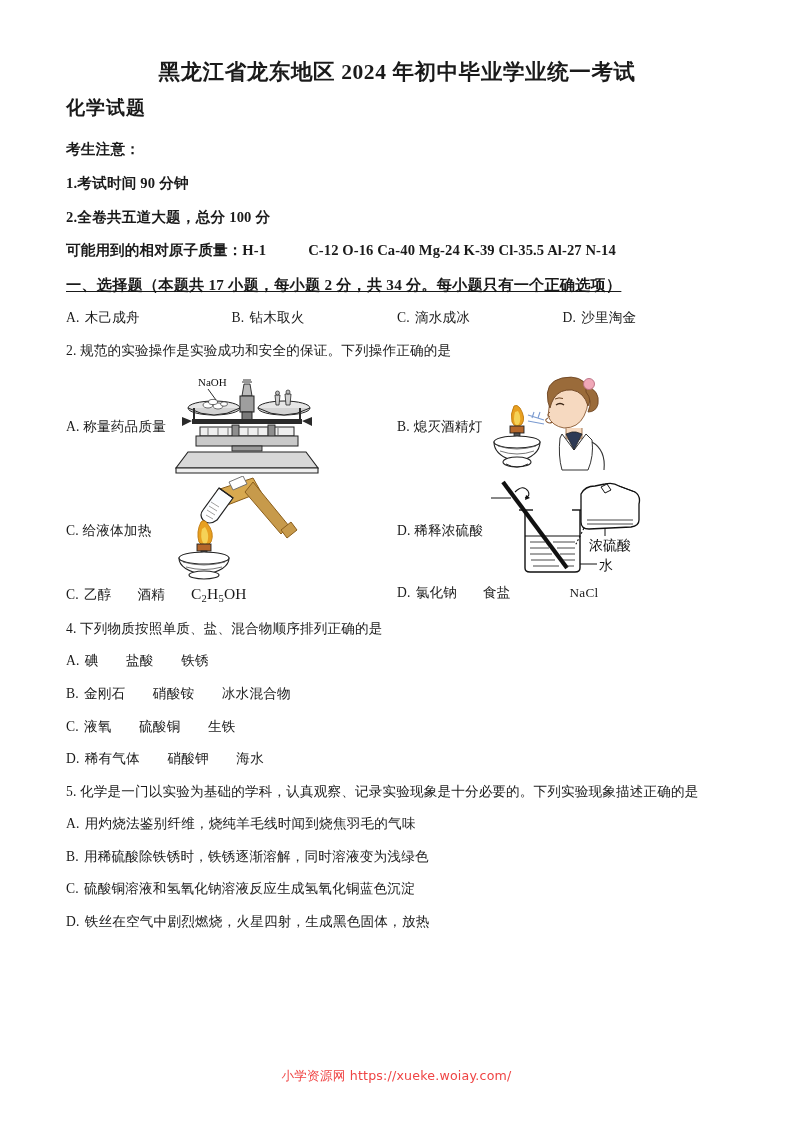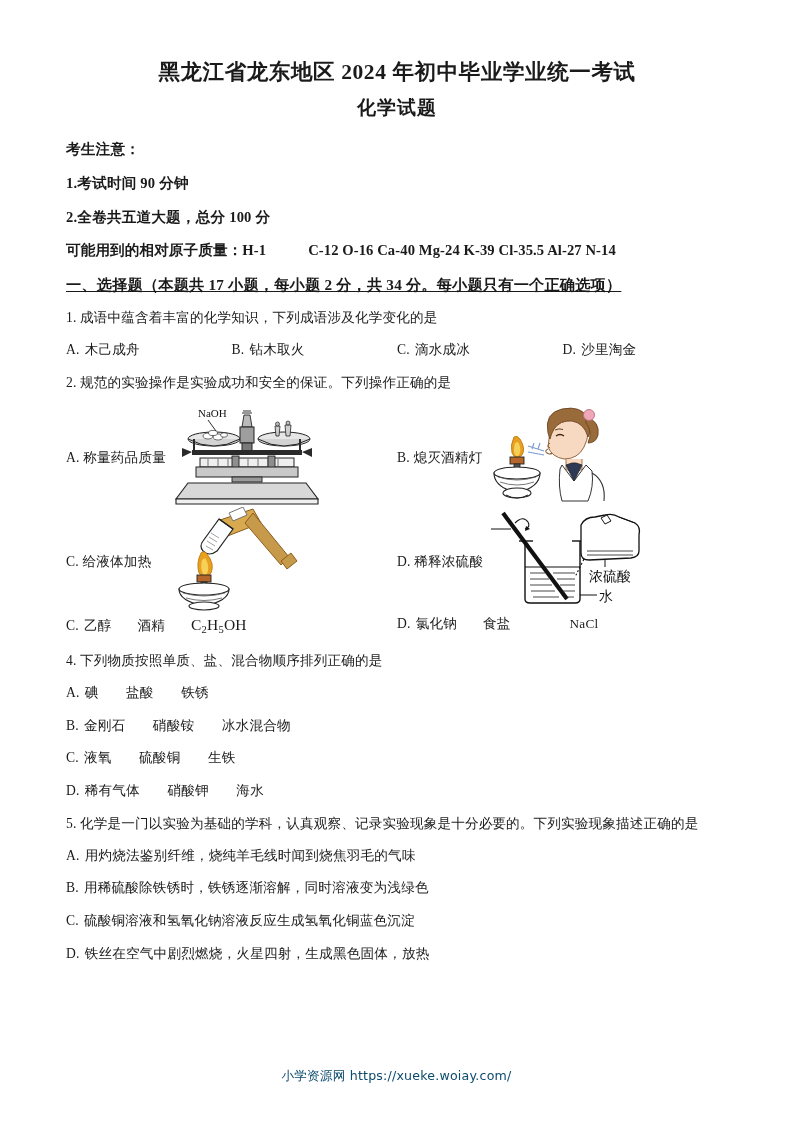--- a/index.html
+++ b/index.html
@@ -32,21 +32,21 @@
   
   .title-main {
     text-align: center;
     font-size: 21.5px;
     font-weight: bold;
     letter-spacing: 0.6px;
     line-height: 1.5;
     margin: 0 0 6px 0;
   }
   .title-sub {
-    text-align: center;
+    text-align: left;
     font-size: 19px;
     font-weight: bold;
     letter-spacing: 1px;
     line-height: 1.5;
     margin: 0 0 16px 0;
   }
 
   
   .notice-line {
     font-size: 14.6px;
@@ -135,21 +135,21 @@
 
   
   .watermark {
     position: absolute;
     left: 0;
     top: 1068px;
     width: 793px;
     text-align: center;
     font-family: "DejaVu Sans", "Liberation Sans", sans-serif;
     font-size: 12.6px;
-    color: #0c4a6e;
+    color: #ef4444;
     letter-spacing: 0.2px;
   }
 </style>
 </head>
 <body>
 
 <div class="page">
   <div class="inner">
 
     <div class="title-main">黑龙江省龙东地区 2024 年初中毕业学业统一考试</div>
@@ -158,24 +158,20 @@
     <div class="notice-line">考生注意：</div>
     <div class="notice-line">1.考试时间 90 分钟</div>
     <div class="notice-line">2.全卷共五道大题，总分 100 分</div>
     <div class="notice-line atomic">
       <span>可能用到的相对原子质量：</span><span>H-1</span><span class="gapwide"></span><span>C-12 O-16 Ca-40 Mg-24 K-39 Cl-35.5 Al-27 N-14</span>
     </div>
 
     <div class="section-head">一、选择题（本题共 17 小题，每小题 2 分，共 34 分。每小题只有一个正确选项）</div>
 
     <div class="q">
-      <div class="q-stem">
-        <span>1.</span>
-        <span>成语中蕴含着丰富的化学知识，下列成语涉及化学变化的是</span>
-      </div>
       <div class="opts-row">
         <div class="opt">
           <span class="opt-letter">A.</span><span>木己成舟</span>
         </div>
         <div class="opt">
           <span class="opt-letter">B.</span><span>钻木取火</span>
         </div>
         <div class="opt">
           <span class="opt-letter">C.</span><span>滴水成冰</span>
         </div>

